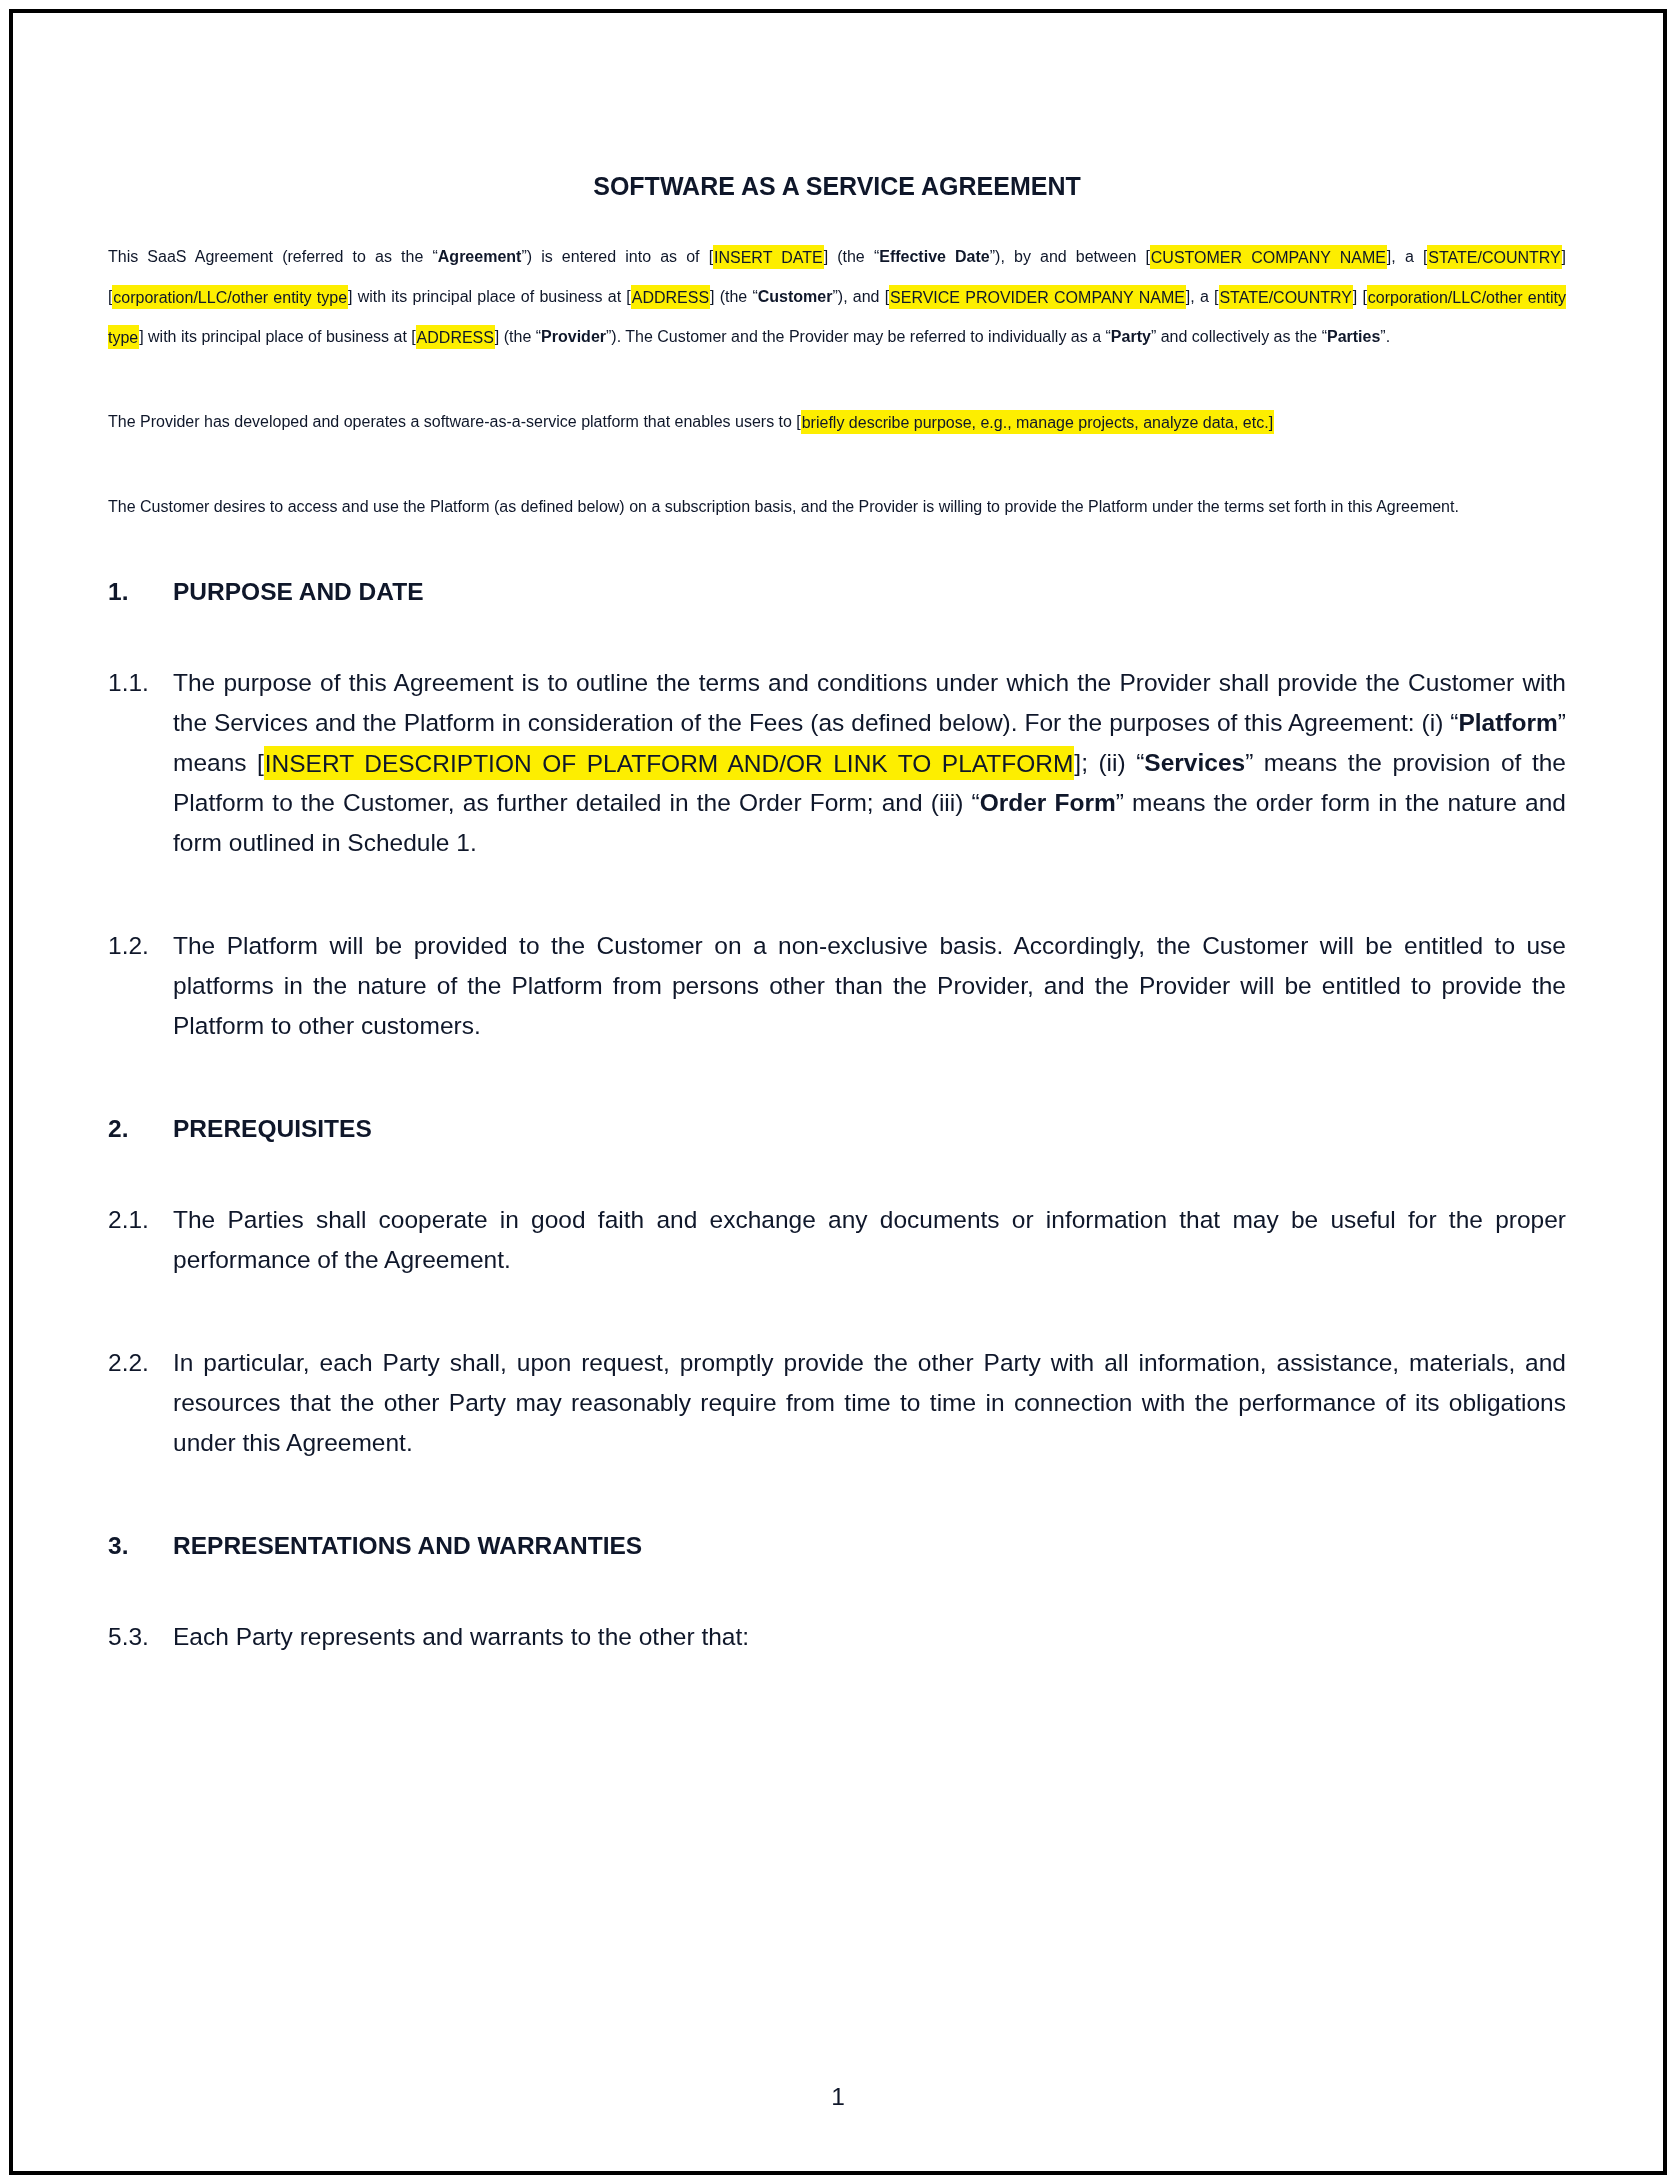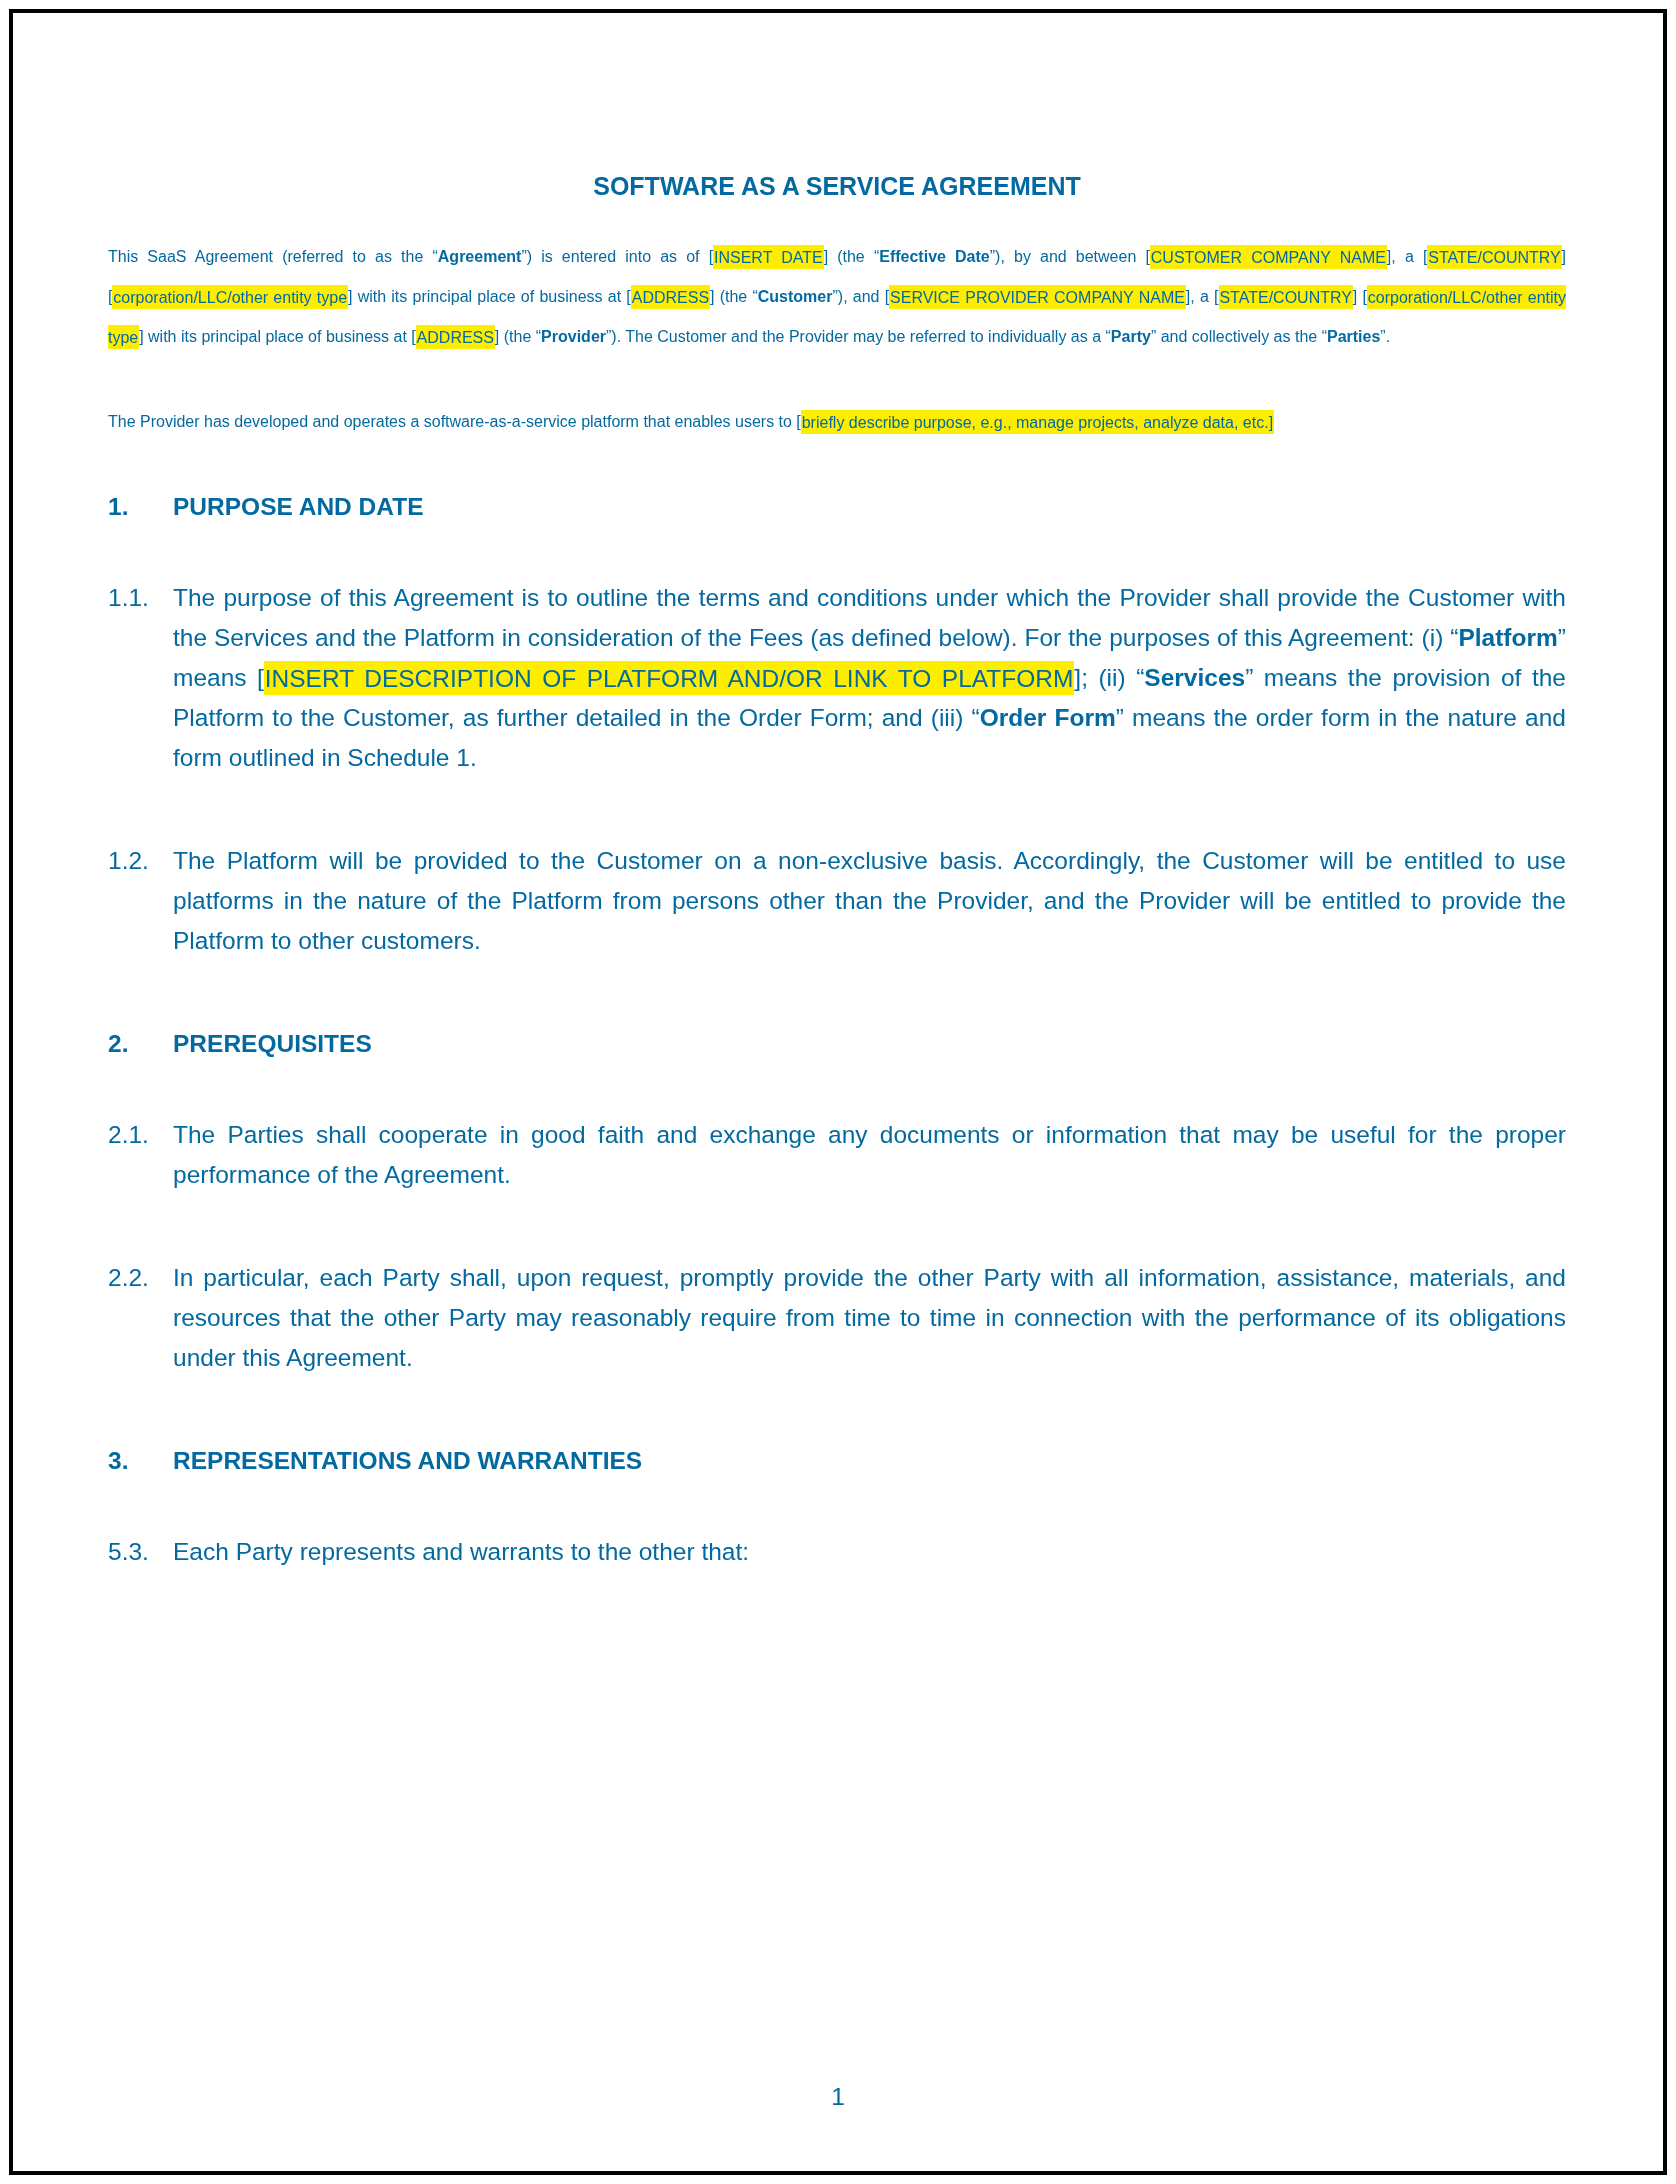--- a/index.html
+++ b/index.html
@@ -7,21 +7,21 @@
     padding: 0;
     background: #ffffff;
   }
   .page {
     position: relative;
     width: 1676px;
     height: 2184px;
     background: #ffffff;
     overflow: hidden;
     font-family: "Liberation Sans", "DejaVu Sans", sans-serif;
-    color: #0369a1;
+    color: #0f172a;
   }
   .frame {
     position: absolute;
     inset: 8.7px;
     border: 4.4px solid #000000;
     pointer-events: none;
   }
   .content {
     position: absolute;
     left: 108px;
@@ -79,20 +79,21 @@
 </style>
 </head>
 <body>
 
 <div class="page">
   <div class="frame"></div>
   <div class="content" id="doc-content">
       <div class="doc-title"><span class="run-b ">SOFTWARE AS A SERVICE AGREEMENT</span></div>
       <div class="para"><span class="">This SaaS Agreement (referred to as the “</span><span class="run-b ">Agreement</span><span class="">”) is entered into as of [</span><span class="run-h">INSERT DATE</span><span class="">] (the “</span><span class="run-b ">Effective Date</span><span class="">”), by and between [</span><span class="run-h">CUSTOMER COMPANY NAME</span><span class="">], a [</span><span class="run-h">STATE/COUNTRY</span><span class="">] [</span><span class="run-h">corporation/LLC/other entity type</span><span class="">] with its principal place of business at [</span><span class="run-h">ADDRESS</span><span class="">] (the “</span><span class="run-b ">Customer</span><span class="">”), and [</span><span class="run-h">SERVICE PROVIDER COMPANY NAME</span><span class="">], a [</span><span class="run-h">STATE/COUNTRY</span><span class="">] [</span><span class="run-h">corporation/LLC/other entity type</span><span class="">] with its principal place of business at [</span><span class="run-h">ADDRESS</span><span class="">] (the “</span><span class="run-b ">Provider</span><span class="">”). The Customer and the Provider may be referred to individually as a “</span><span class="run-b ">Party</span><span class="">” and collectively as the “</span><span class="run-b ">Parties</span><span class="">”.</span></div>
       <div class="para"><span class="">The Provider has developed and operates a software-as-a-service platform that enables users to [</span><span class="run-h">briefly describe purpose, e.g., manage projects, analyze data, etc.]</span></div>
+      <div class="para"><span class="">The Customer desires to access and use the Platform (as defined below) on a subscription basis, and the Provider is willing to provide the Platform under the terms set forth in this Agreement.</span></div>
       <div class="sec-heading">
         <span class="num">1.</span>
         <span class="num-body"><span class="run-b ">PURPOSE AND DATE</span></span>
       </div>
       <div class="num-para">
         <span class="num">1.1.</span>
         <span class="num-body"><span class="">The purpose of this Agreement is to outline the terms and conditions under which the Provider shall provide the Customer with the Services and the Platform in consideration of the Fees (as defined below). For the purposes of this Agreement: (i) “</span><span class="run-b ">Platform</span><span class="">” means [</span><span class="run-h">INSERT DESCRIPTION OF PLATFORM AND/OR LINK TO PLATFORM</span><span class="">]; (ii) “</span><span class="run-b ">Services</span><span class="">” means the provision of the Platform to the Customer, as further detailed in the Order Form; and (iii) “</span><span class="run-b ">Order Form</span><span class="">” means the order form in the nature and form outlined in Schedule 1.</span></span>
       </div>
       <div class="num-para">
         <span class="num">1.2.</span>

